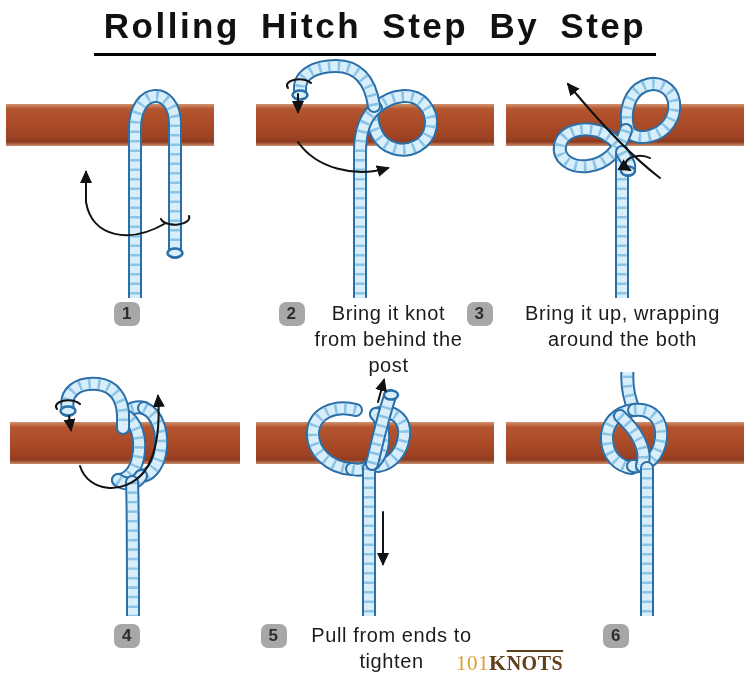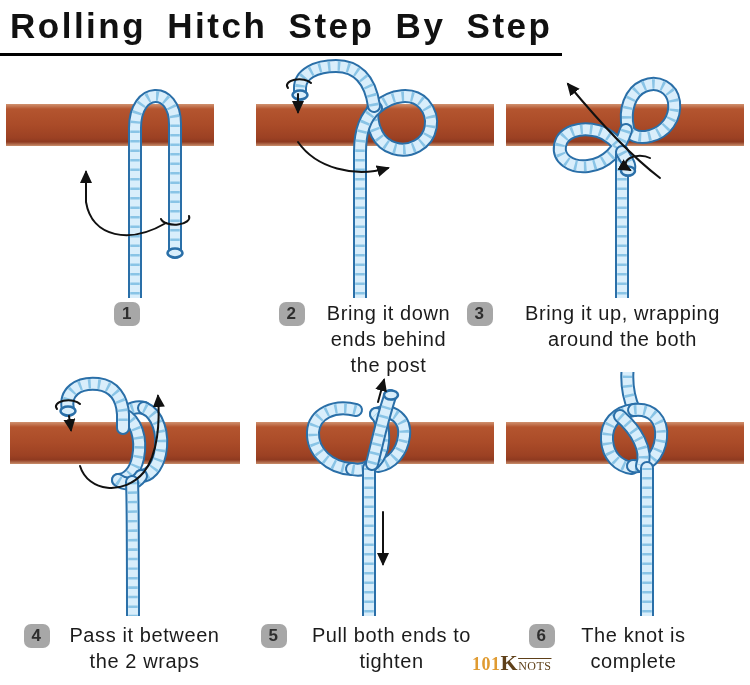--- a/index.html
+++ b/index.html
@@ -12,21 +12,21 @@
     --arrow:#111111;
     --ink:#1b1b1b;
     --logo-gold:#e09b31;
     --logo-brown:#5f4019;
   }
   html,body{margin:0;padding:0;background:#ffffff;}
   .board{
     position:relative;width:750px;height:685px;background:#ffffff;overflow:hidden;
     font-family:"Liberation Sans","DejaVu Sans",sans-serif;color:var(--ink);
   }
-  .header{position:absolute;left:0;top:4px;width:750px;}
+  .header{position:absolute;left:0;top:4px;width:750px;text-align:center;}
   .title{
     display:inline-block;font-size:35px;font-weight:bold;letter-spacing:2.5px;word-spacing:9px;
     color:#111;border-bottom:3px solid #000;padding:2px 10px 7px 10px;
   }
   .panel{position:absolute;width:250px;height:244px;}
   .panel svg{display:block;width:250px;height:244px;}
   .p1{left:0;   top:54px;}
   .p2{left:250px;top:54px;}
   .p3{left:500px;top:54px;}
   .p4{left:0;   top:372px;}
@@ -54,23 +54,23 @@
   .c2{left:252px;top:300px;width:238px;}
   .c3{left:460px;top:300px;width:290px;}
   .c4{left:4px;  top:622px;width:246px;}
   .c5{left:248px;top:622px;width:252px;}
   .c6{left:496px;top:622px;width:240px;}
 
   .logo{
     position:absolute;left:456px;top:650px;font-family:"Liberation Serif","DejaVu Serif",serif;
     white-space:nowrap;letter-spacing:.5px;
   }
-  .logo-101{color:var(--logo-gold);font-size:18px;font-weight:bold;margin-left:16px;}
+  .logo-101{color:var(--logo-gold);font-size:21px;font-weight:normal;}
   .logo-k{color:var(--logo-brown);font-size:22px;font-weight:bold;}
-  .logo-nots{color:var(--logo-brown);font-size:12px;font-weight:normal;text-decoration:overline;}
+  .logo-nots{color:var(--logo-brown);font-size:20px;font-weight:bold;text-decoration:overline;}
 </style>
 </head>
 <body>
 
 <svg width="0" height="0" style="position:absolute" aria-hidden="true">
   <defs>
     <marker id="ah" markerWidth="8" markerHeight="7" refX="5.5" refY="3" orient="auto" markerUnits="strokeWidth">
       <path d="M0,0 L6.5,3 L0,6 Z" fill="#111111"></path>
     </marker>
     <linearGradient id="postGrad" x1="0" y1="0" x2="0" y2="1">
@@ -261,36 +261,34 @@
           <path d="M147,250 L147,96" class="rope-bands"></path>
         </g>
     </svg>
   </div>
 
   <div class="caption c1">
     <span class="badge">1</span>
   </div>
   <div class="caption c2">
     <span class="badge">2</span>
-    <span class="cap-text" style="max-width:150px">Bring it down ends behind the post</span>
+    <span class="cap-text" style="max-width:150px">Bring it knot from behind the post</span>
   </div>
   <div class="caption c3">
     <span class="badge">3</span>
     <span class="cap-text" style="max-width:242px">Bring it up, wrapping around the both</span>
   </div>
   <div class="caption c4">
     <span class="badge">4</span>
-    <span class="cap-text" style="max-width:172px">Pass it between the 2 wraps</span>
   </div>
   <div class="caption c5">
     <span class="badge">5</span>
-    <span class="cap-text" style="max-width:192px">Pull both ends to tighten</span>
+    <span class="cap-text" style="max-width:192px">Pull from ends to tighten</span>
   </div>
   <div class="caption c6">
     <span class="badge">6</span>
-    <span class="cap-text" style="max-width:140px">The knot is complete</span>
   </div>
 
   <div class="logo">
     <span class="logo-101">101</span><span class="logo-k">K</span><span class="logo-nots">NOTS</span>
   </div>
 
 </div>
 
 </body></html>

